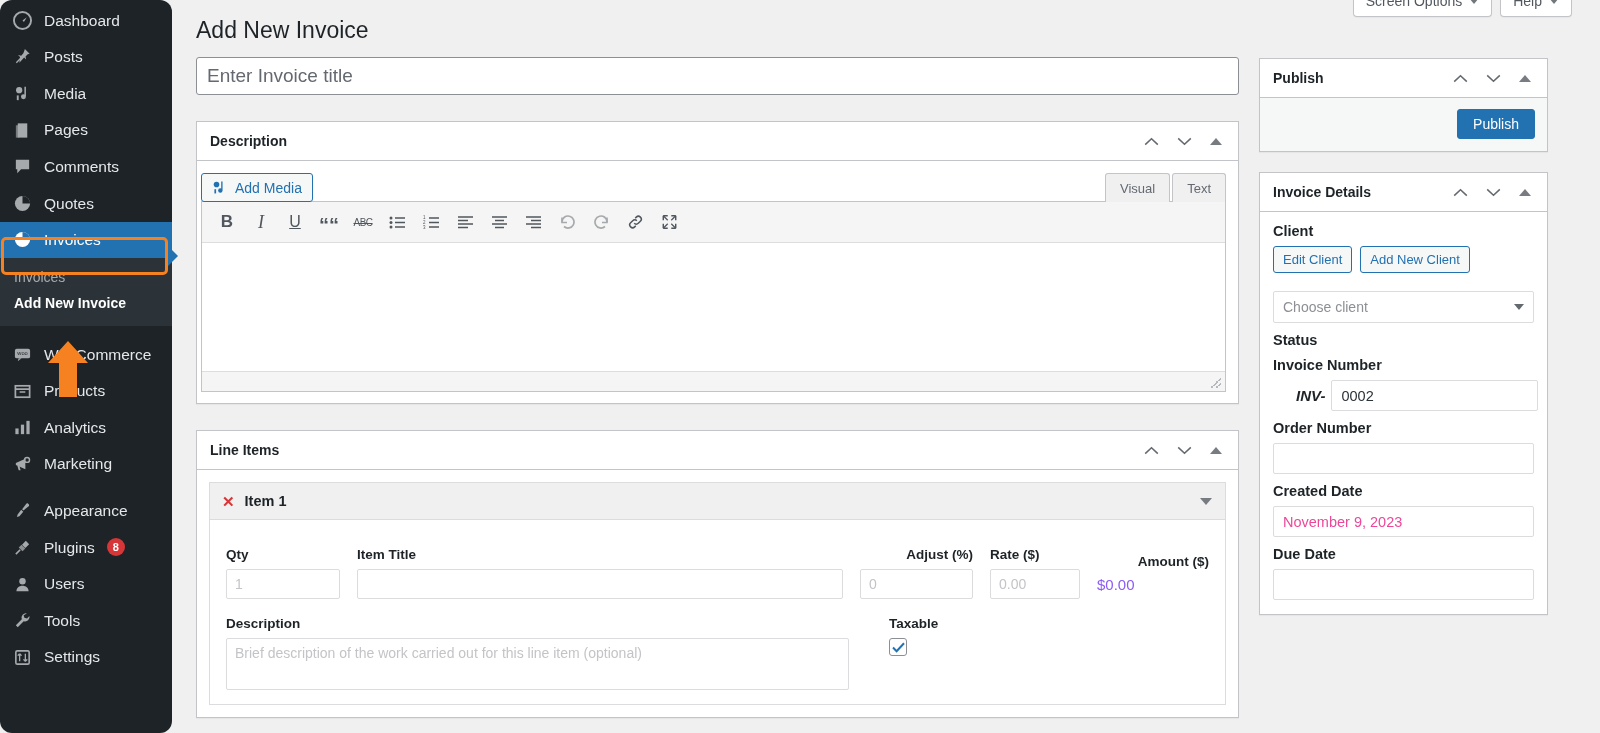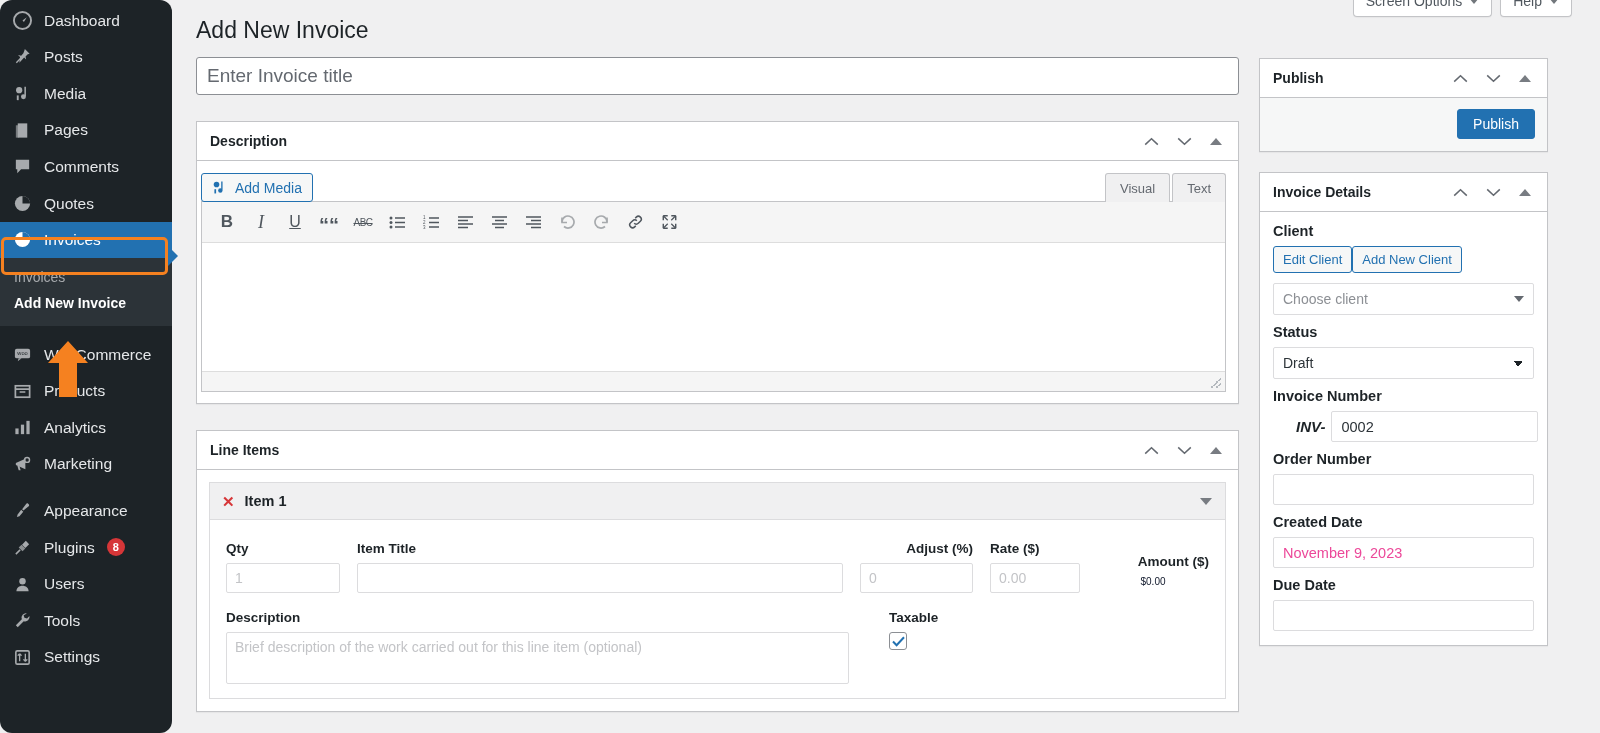--- a/index.html
+++ b/index.html
@@ -135,21 +135,21 @@
     border: 1px solid #dcdcde; border-radius: 2px; height: 30px; padding: 3px 8px;
     font-size: 14px; color: #2c3338; background: #fff; width: 100%;
     font-family: "Liberation Sans", sans-serif; outline: none;
   }
   .inp::placeholder { color: #c3c4c7; opacity: 1; }
   .c-qty { width: 114px; }
   .c-title { flex: 1; }
   .c-adjust { width: 113px; }
   .c-rate { width: 90px; }
   .c-amount { width: 112px; text-align: right; margin-top: 20px; }
-  .amount-val { font-size: 10px; color: #0f172a; padding-bottom: 6px; text-align: center; }
+  .amount-val { font-size: 15px; color: #8b5cf6; padding-bottom: 6px; text-align: left; }
   .lbl-right { text-align: right; }
 
   .li-row2 { display: flex; gap: 40px; margin-top: 17px; }
   .desc-col { width: 623px; }
   .ta {
     width: 100%; height: 52px; border: 1px solid #dcdcde; border-radius: 2px;
     padding: 6px 8px; font-size: 14px; color: #2c3338; resize: none;
     font-family: "Liberation Sans", sans-serif; outline: none;
   }
   .ta::placeholder { color: #c3c4c7; opacity: 1; }
@@ -162,21 +162,21 @@
   .side-top-space { height: 58px; }
   .sp { background: #fff; border: 1px solid #c3c4c7; box-shadow: 0 1px 1px rgba(0,0,0,.04); margin-bottom: 20px; }
   .sp-body { padding: 11px 12px 12px 12px; background: #f6f7f7; display: flex; justify-content: flex-end; }
   .btn-primary {
     background: #2271b1; border: 1px solid #2271b1; color: #fff; font-size: 14px;
     padding: 6px 15px; border-radius: 3px; cursor: pointer; font-family: "Liberation Sans", sans-serif;
   }
   .sp-body2 { padding: 11px 13px 14px 13px; background: #fff; }
   .sec-label { font-size: 14.5px; font-weight: bold; color: #1d2327; margin: 9px 0 7px 0; }
   .sec-label:first-child { margin-top: 0; }
-  .btn-row { display: flex; margin-bottom: 10px; }
+  .btn-row { display: flex; gap: 8px; margin-bottom: 18px; }
   .btn-sec {
     border: 1px solid #2271b1; color: #2271b1; background: #f6f7f7; border-radius: 3px;
     font-size: 13px; padding: 5px 9px; cursor: pointer; font-family: "Liberation Sans", sans-serif;
   }
   .sel-fake {
     width: 100%; height: 32px; border: 1px solid #dcdcde; background: #fff; border-radius: 2px;
     display: flex; align-items: center; justify-content: space-between; padding: 0 9px;
     font-size: 14px; color: #8c8f94; cursor: pointer;
   }
   .sel-native {
@@ -626,23 +626,20 @@
             <div class="btn-row">
               <button class="btn-sec">Edit Client</button>
               <button class="btn-sec">Add New Client</button>
             </div>
             <div class="sel-fake">
               <span>Choose client</span>
               <span class="tri-sm"></span>
             </div>
 
             <div class="sec-label">Status</div>
-            <select class="sel-native">
-              <option>Draft</option>
-            </select>
 
             <div class="sec-label">Invoice Number</div>
             <div class="invnum-row">
               <span class="inv-prefix">INV-</span>
               <input class="inp-side" type="text" value="0002" style="">
             </div>
 
             <div class="sec-label">Order Number</div>
             <input class="inp-wide" type="text" value="" style="">
 

